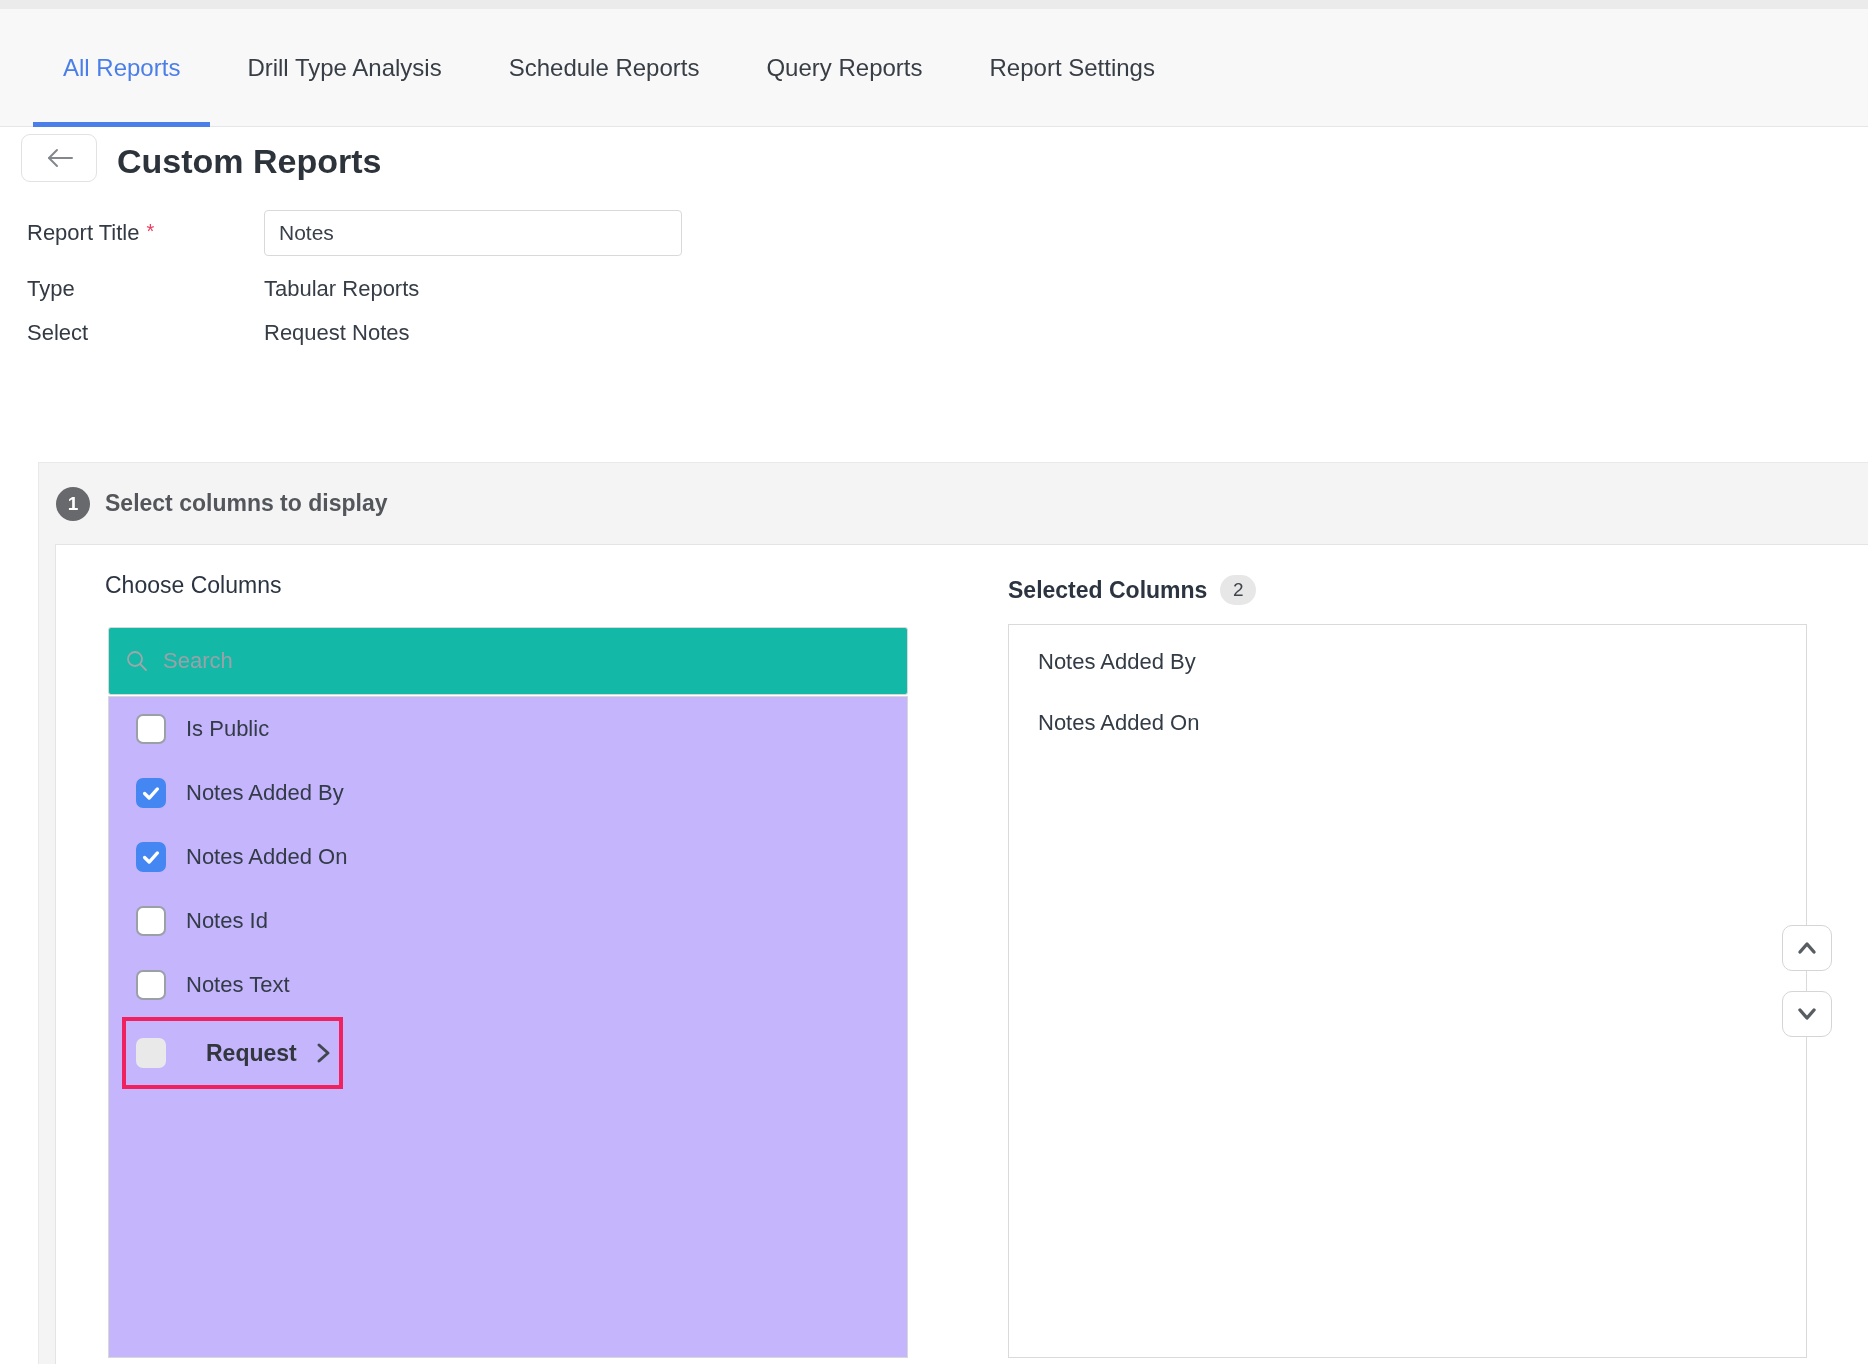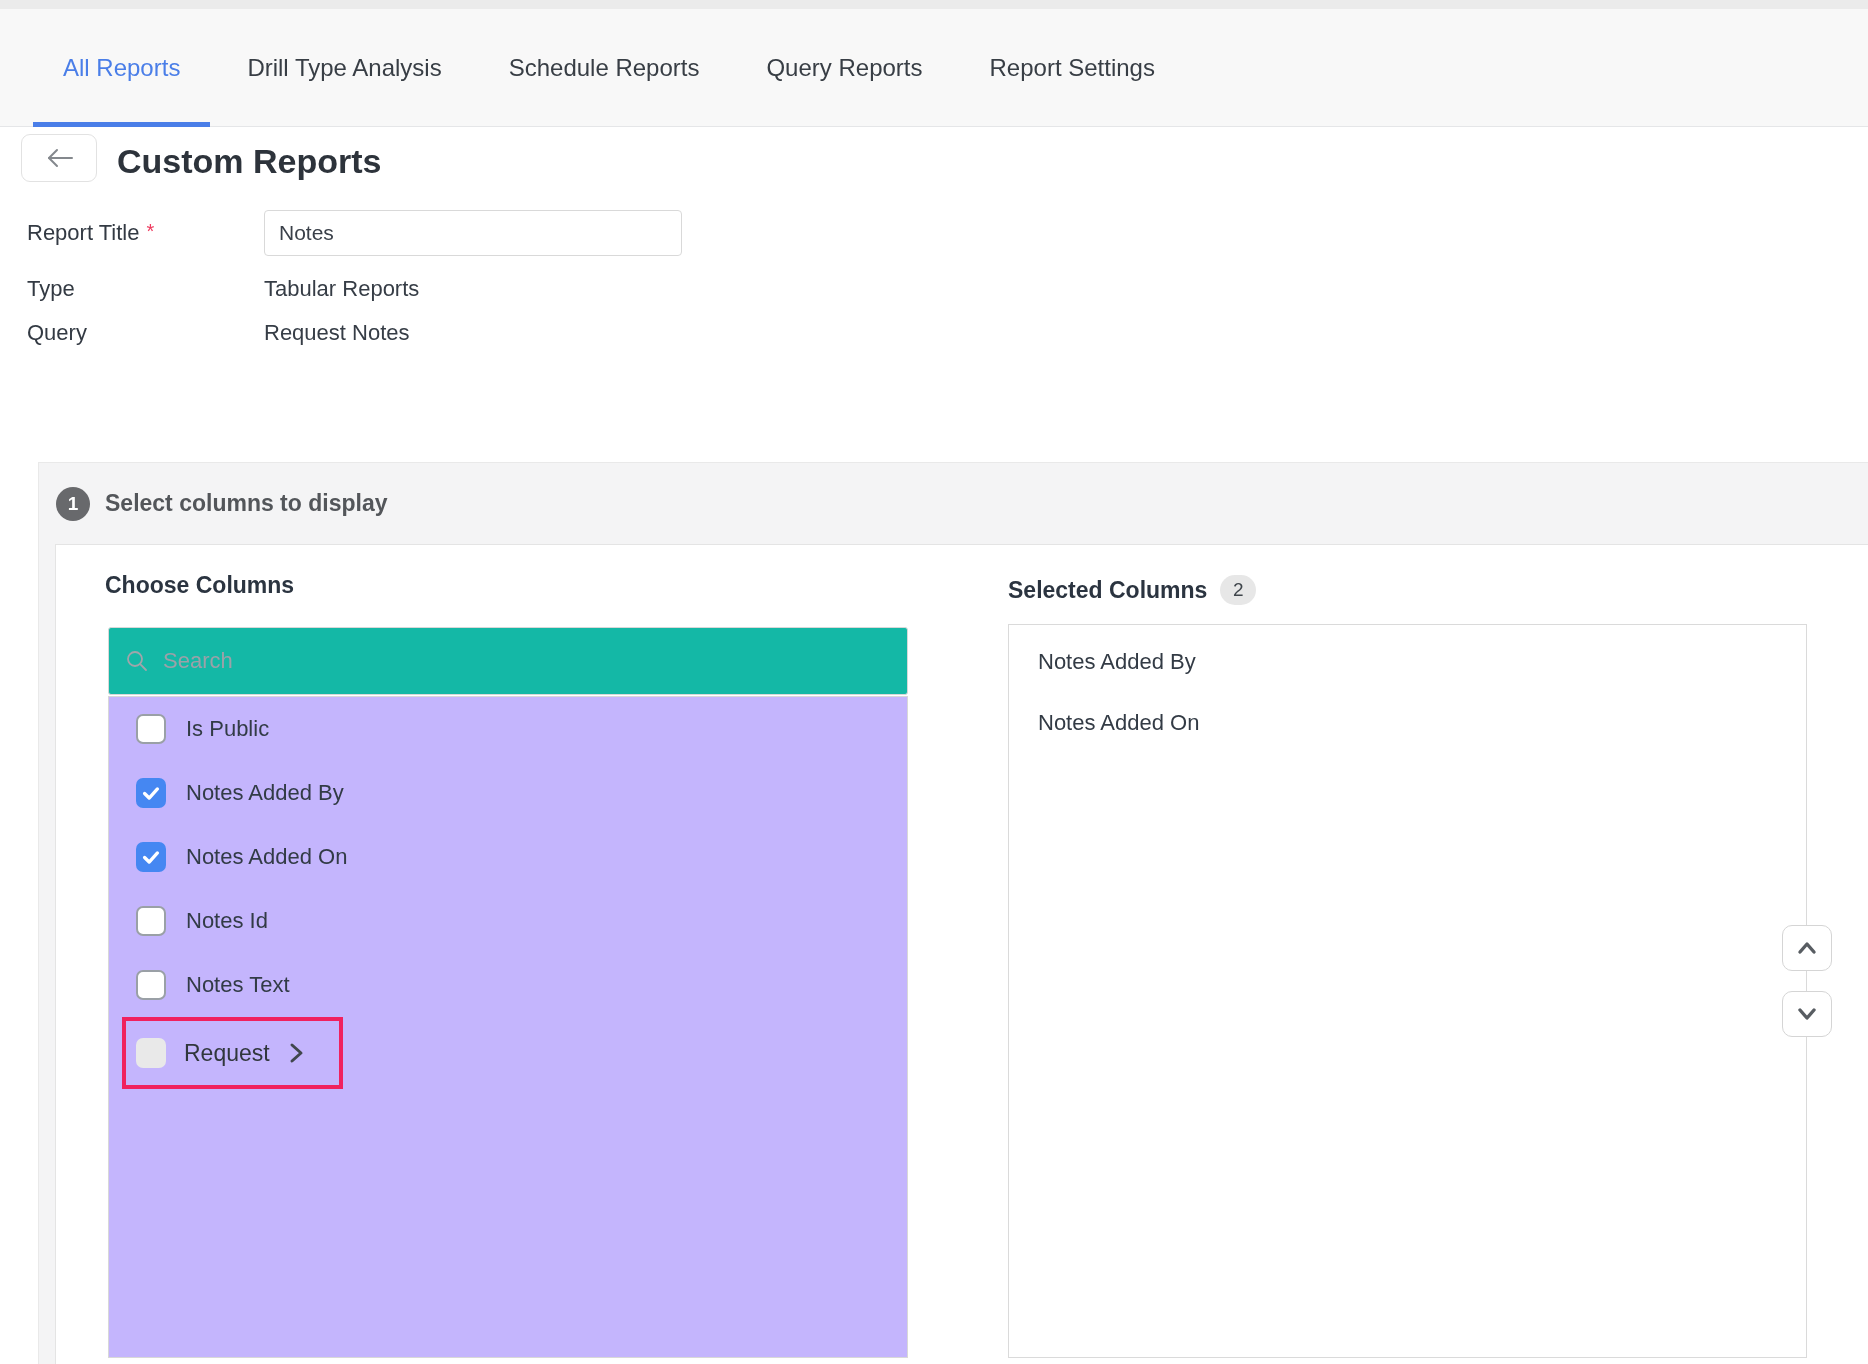--- a/index.html
+++ b/index.html
@@ -39,37 +39,37 @@
   .section{position:absolute;left:38px;top:462px;width:1830px;height:902px;background:#f4f4f5;
            border:1px solid #e9e9e9;border-right:none;border-bottom:none;box-sizing:border-box;}
   .section-header{height:81px;display:flex;align-items:center;padding-left:17px;}
   .step-badge{width:34px;height:34px;border-radius:50%;background:#68696c;color:#fff;font-size:19px;
               font-weight:700;display:flex;align-items:center;justify-content:center;flex:0 0 auto;}
   .section-title{margin-left:15px;font-size:23px;font-weight:700;color:#53565a;}
   .card{position:absolute;left:16px;top:81px;right:0;bottom:0;background:#ffffff;
         border-top:1px solid #e4e4e4;border-left:1px solid #e4e4e4;}
 
   
-  .choose-heading{position:absolute;left:105px;top:568px;font-size:23px;font-weight:700;color:#2b3440;line-height:34px;}
+  .choose-heading{position:absolute;left:105px;top:568px;font-size:23px;font-weight:400;color:#2b3440;line-height:34px;}
   .searchbox{position:absolute;left:108px;top:627px;width:800px;height:68px;box-sizing:border-box;
              border:1px solid #d8d8d8;border-radius:3px;background:#14b8a6;display:flex;align-items:center;padding-left:16px;}
   .searchbox input{border:none;outline:none;flex:1;margin-left:12px;font-size:22px;color:#3a4049;
                    font-family:inherit;background:transparent;}
   .searchbox input::placeholder{color:#9ba1a8;}
   .choose-list{position:absolute;left:108px;top:696px;width:800px;height:662px;box-sizing:border-box;
                border:1px solid #d8d8d8;background:#c4b5fd;}
   .chk-row{height:64px;display:flex;align-items:center;padding-left:27px;cursor:pointer;}
   .checkbox{width:30px;height:30px;border-radius:7px;box-sizing:border-box;flex:0 0 auto;
             border:2px solid #9aa0a6;background:#fff;display:flex;align-items:center;justify-content:center;}
   .checkbox.checked{border:none;background:#4587f2;}
   .checkbox.disabled{border:none;background:#e9e9e9;}
   .chk-label{margin-left:20px;font-size:22px;color:#323b46;}
   .highlight-box{margin-left:13px;margin-top:0;width:221px;height:72px;box-sizing:border-box;
                  border:4px solid #f0215e;display:flex;align-items:center;padding-left:10px;cursor:pointer;}
-  .highlight-box .chk-label{margin-left:18px;font-size:23px;font-weight:400;color:#31373d;}
+  .highlight-box .chk-label{margin-left:40px;font-size:23px;font-weight:700;color:#31373d;}
   .expand-icon{margin-left:16px;display:flex;align-items:center;}
 
   
   .selected-heading{position:absolute;left:1008px;top:573px;display:flex;align-items:center;
                     font-size:23px;font-weight:600;color:#2b3440;line-height:34px;}
   .count-badge{margin-left:13px;min-width:14px;padding:0 11px;height:30px;border-radius:16px;background:#e7e7e7;
                color:#3f454b;font-size:19px;font-weight:400;display:flex;align-items:center;justify-content:center;}
   .selected-panel{position:absolute;left:1008px;top:624px;width:799px;height:734px;box-sizing:border-box;
                   border:1px solid #dadada;background:#fff;padding-top:6px;}
   .sel-row{height:61px;display:flex;align-items:center;padding-left:29px;font-size:22px;color:#333b45;cursor:pointer;}
@@ -103,21 +103,21 @@
     </span>
   </div>
   <div class="page-title">Custom Reports</div>
 
   <div class="f-label lbl-title">
     <span>Report Title</span><span class="req-star">*</span>
   </div>
   <input class="title-input" type="text" value="Notes" style="">
   <div class="f-label lbl-type">Type</div>
   <div class="f-value val-type">Tabular Reports</div>
-  <div class="f-label lbl-module">Query</div>
+  <div class="f-label lbl-module">Select</div>
   <div class="f-value val-module">Request Notes</div>
 
   <div class="section">
     <div class="section-header">
       <div class="step-badge">1</div>
       <div class="section-title">Select columns to display</div>
     </div>
     <div class="card"></div>
   </div>
 

